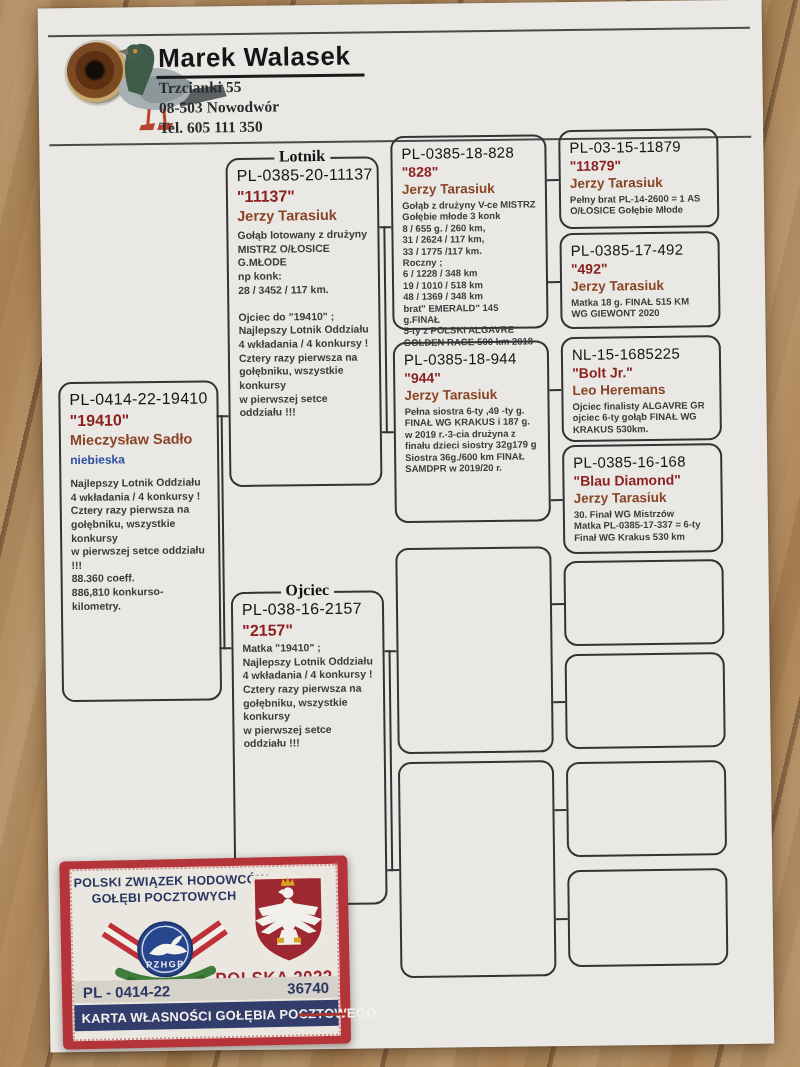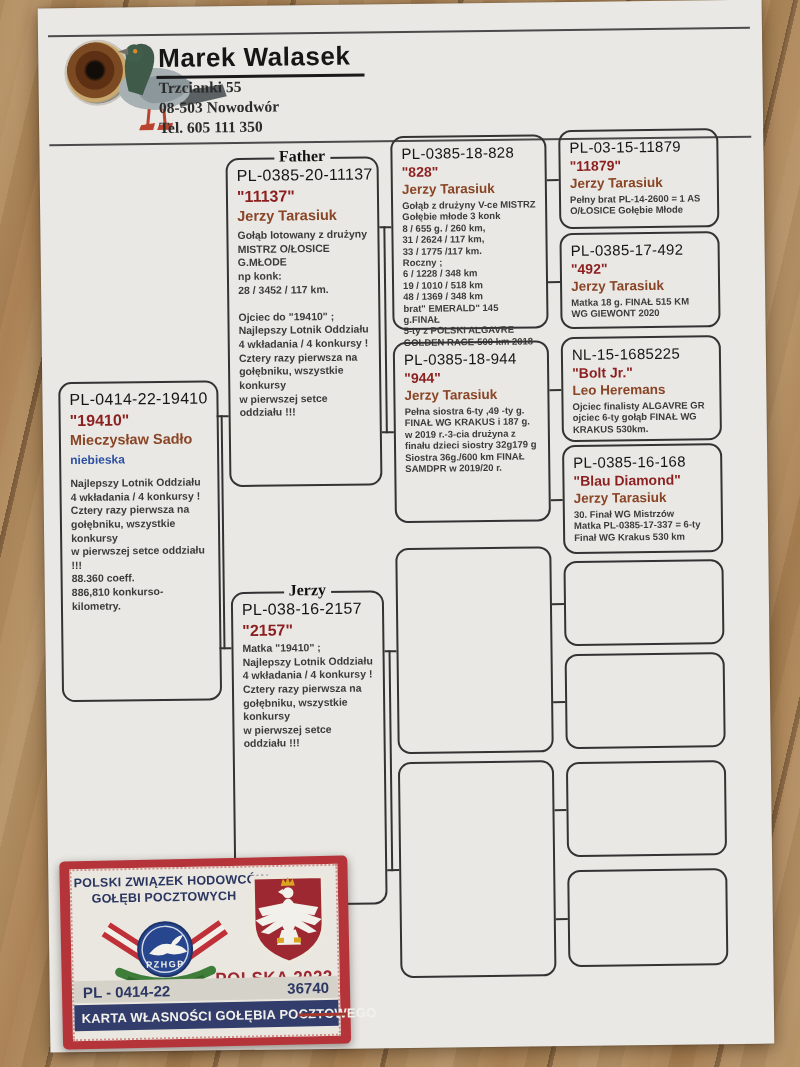--- a/index.html
+++ b/index.html
@@ -129,39 +129,39 @@
     <div class="notes">Najlepszy Lotnik Oddziału
 4 wkładania / 4 konkursy !
 Cztery razy pierwsza na
 gołębniku, wszystkie konkursy
 w pierwszej setce oddziału !!!
 88.360 coeff.
 886,810 konkurso-kilometry.</div>
   </div>
 
   <div class="pbox" style="left:186px;top:152px;width:153px;height:329px;">
-    <div class="plabel">Father</div>
+    <div class="plabel">Lotnik</div>
     <div class="ring">PL-0385-20-11137</div>
     <div class="pname">"11137"</div>
     <div class="owner">Jerzy Tarasiuk</div>
     <div class="notes">Gołąb lotowany z drużyny
 MISTRZ O/ŁOSICE G.MŁODE
 np konk:
 28 / 3452 / 117 km.
 
 Ojciec do "19410" ;
 Najlepszy Lotnik Oddziału
 4 wkładania / 4 konkursy !
 Cztery razy pierwsza na
 gołębniku, wszystkie konkursy
 w pierwszej setce oddziału !!!</div>
   </div>
 
   <div class="pbox" style="left:186px;top:586px;width:153px;height:314px;">
-    <div class="plabel">Jerzy</div>
+    <div class="plabel">Ojciec</div>
     <div class="ring">PL-038-16-2157</div>
     <div class="pname">"2157"</div>
     <div class="notes">Matka "19410" ;
 Najlepszy Lotnik Oddziału
 4 wkładania / 4 konkursy !
 Cztery razy pierwsza na
 gołębniku, wszystkie konkursy
 w pierwszej setce oddziału !!!</div>
   </div>
 

